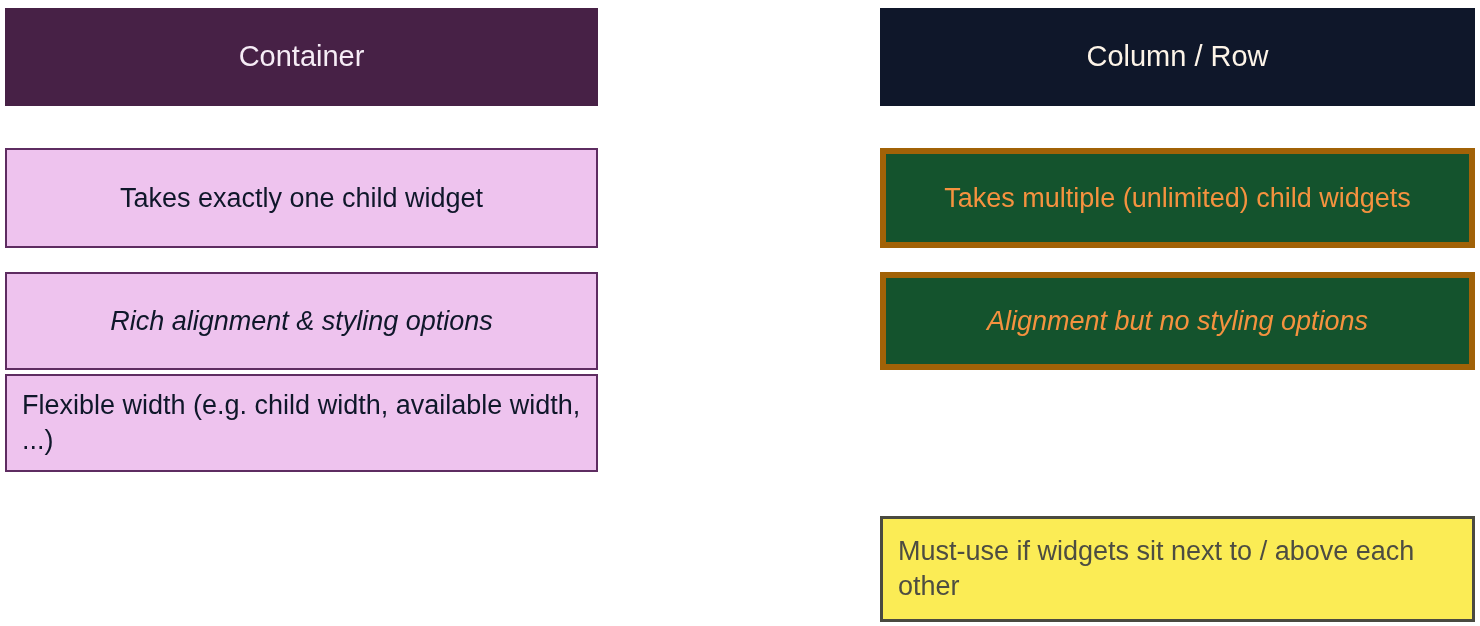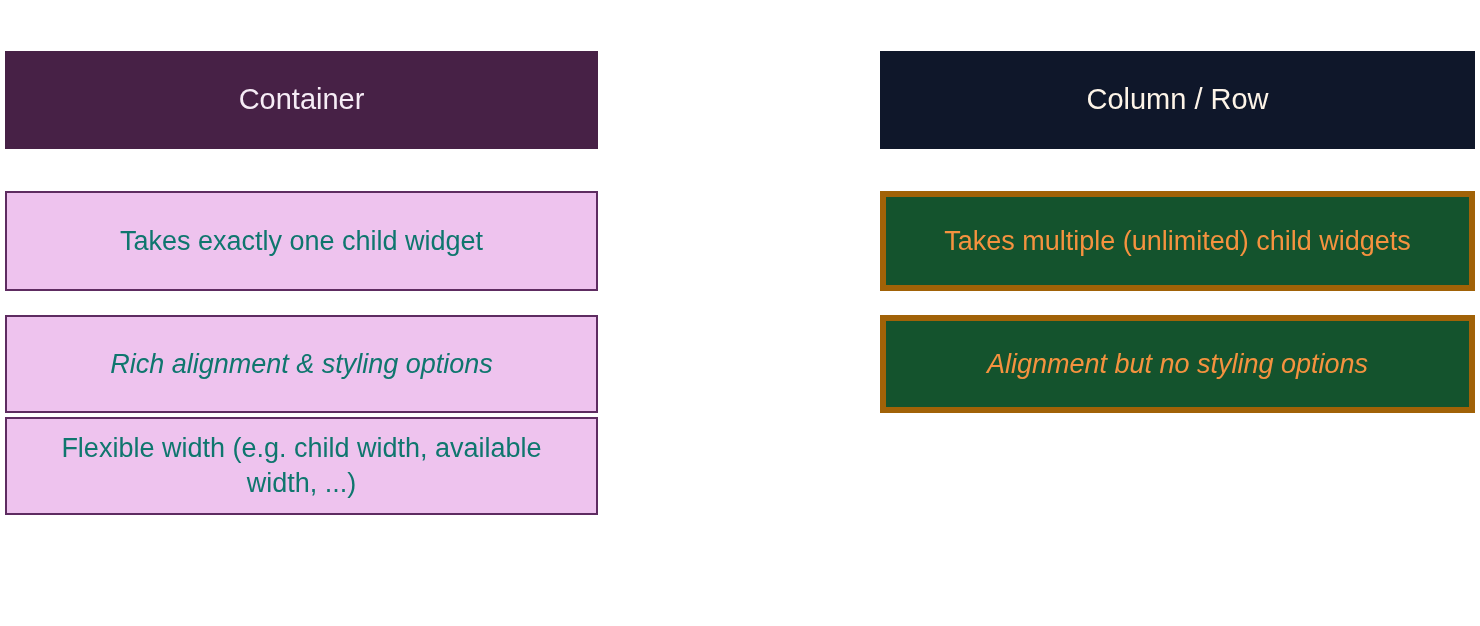--- a/index.html
+++ b/index.html
@@ -17,50 +17,50 @@
   .col { position: absolute; top: 0; height: 100%; }
   .col-left  { left: 5px;   width: 593px; }
   .col-right { left: 880px; width: 595px; }
 
   .box {
     position: absolute;
     left: 0; right: 0;
     display: flex;
     align-items: center;
     justify-content: center;
-    text-align: center;
+    text-align: left;
     box-sizing: border-box;
-    padding: 6px 40px;
+    padding: 6px 15px;
     line-height: 1.28;
     font-size: 27px;
-    margin-top: 43px;
   }
   .header { top: 8px;   height: 98px;  font-size: 29px; }
   .r1     { top: 148px; height: 100px; }
   .r2     { top: 272px; height: 98px; font-style: italic;  }
   .r3     { top: 374px; height: 98px;  }
   .r4     { top: 516px; height: 106px; }
 
   .purple-header { background: #472146; color: #f6ecf6; }
   .orange-header { background: #0f172a; color: #fdf4e8; }
-  .purple-box { background: #eec3ee; border: 2px solid #5e2c61; color: #0f766e; }
+  .purple-box { background: #eec3ee; border: 2px solid #5e2c61; color: #0f172a; }
   .orange-box { background: #14532d; border: 6px solid #a16207; color: #f5923f; }
   .yellow-box { background: #fbec55; border: 3px solid #4a4a40; color: #4d4d42; }
 </style>
 </head>
 <body>
 
 <div class="canvas">
 
   <div class="col col-left">
     <div class="box header purple-header">Container</div>
     <div class="box r1 purple-box">Takes exactly one child widget</div>
     <div class="box r2 purple-box">Rich alignment &amp; styling options</div>
     <div class="box r3 purple-box">Flexible width (e.g. child width, available width, ...)</div>
   </div>
 
   <div class="col col-right">
     <div class="box header orange-header">Column / Row</div>
     <div class="box r1 orange-box">Takes multiple (unlimited) child widgets</div>
     <div class="box r2 orange-box">Alignment but no styling options</div>
+    <div class="box r4 yellow-box">Must-use if widgets sit next to / above each other</div>
   </div>
 
 </div>
 
 </body></html>

